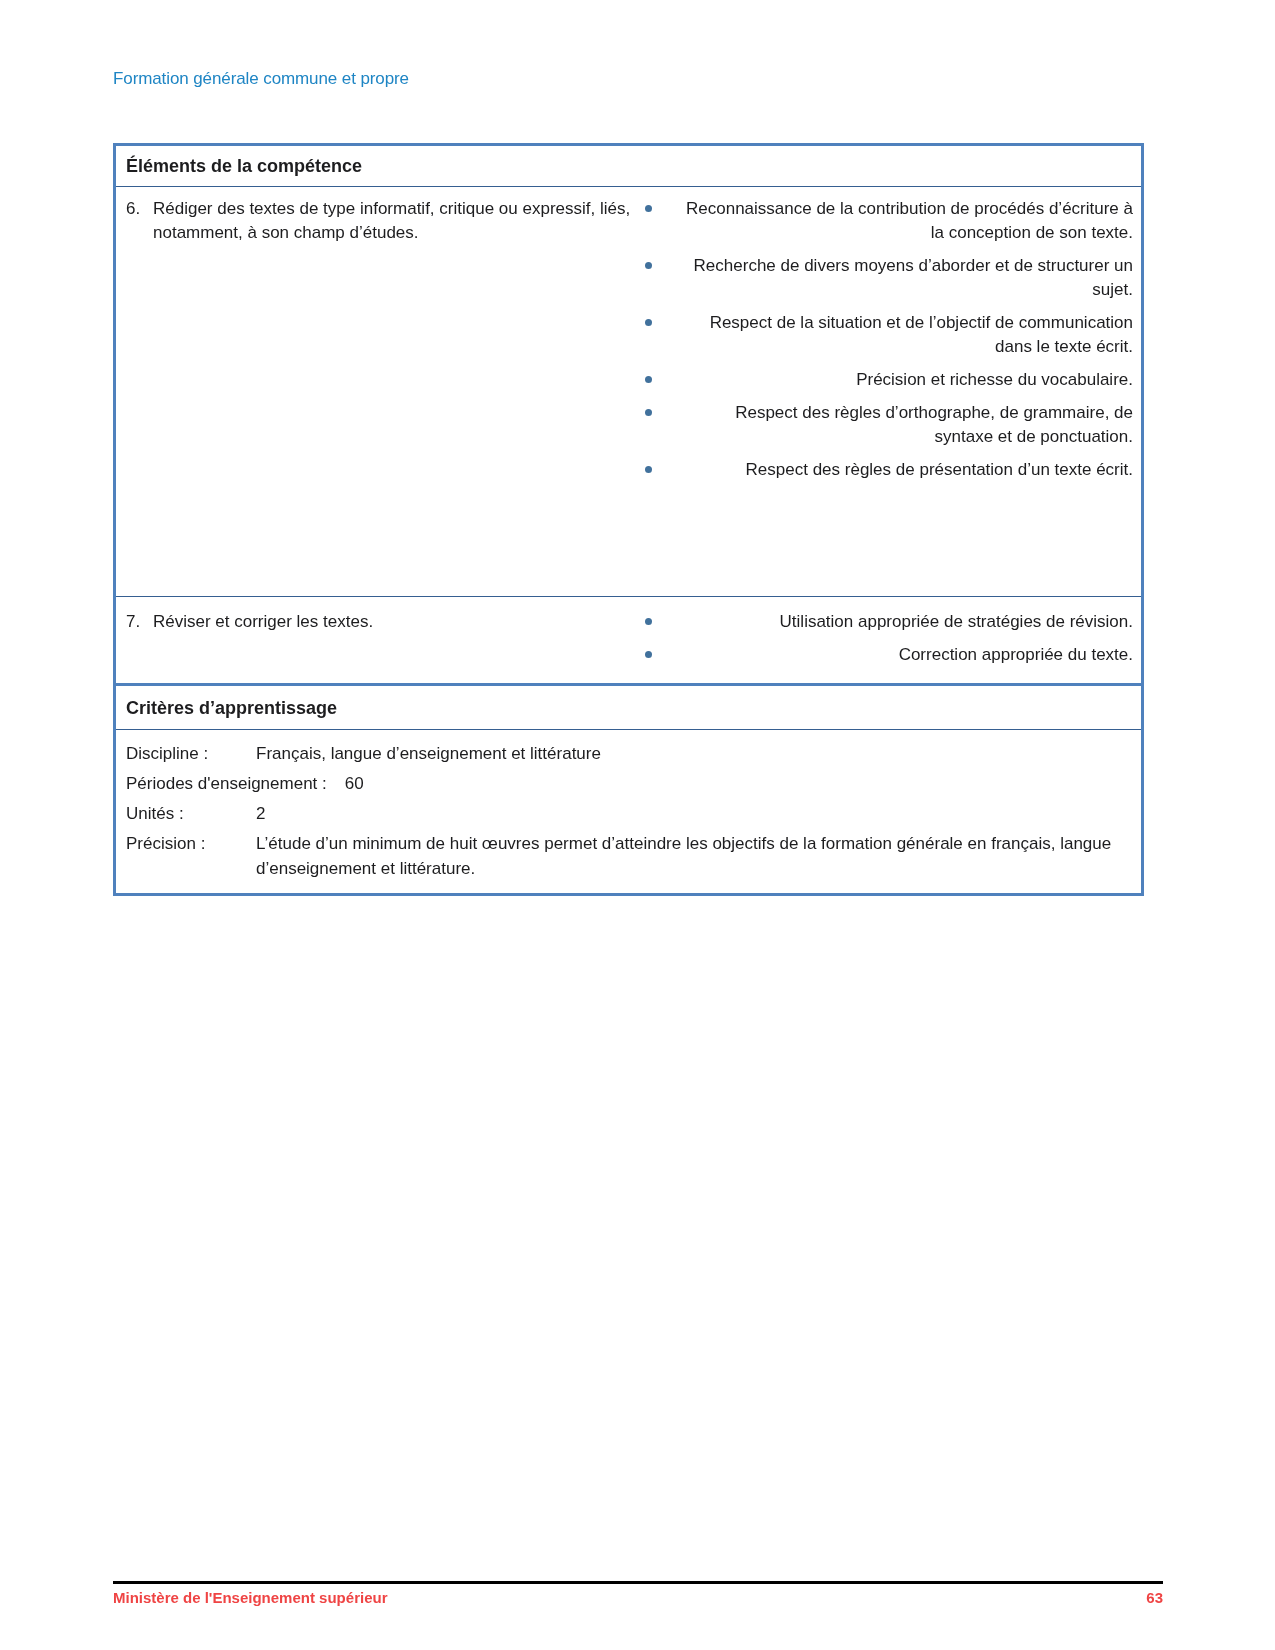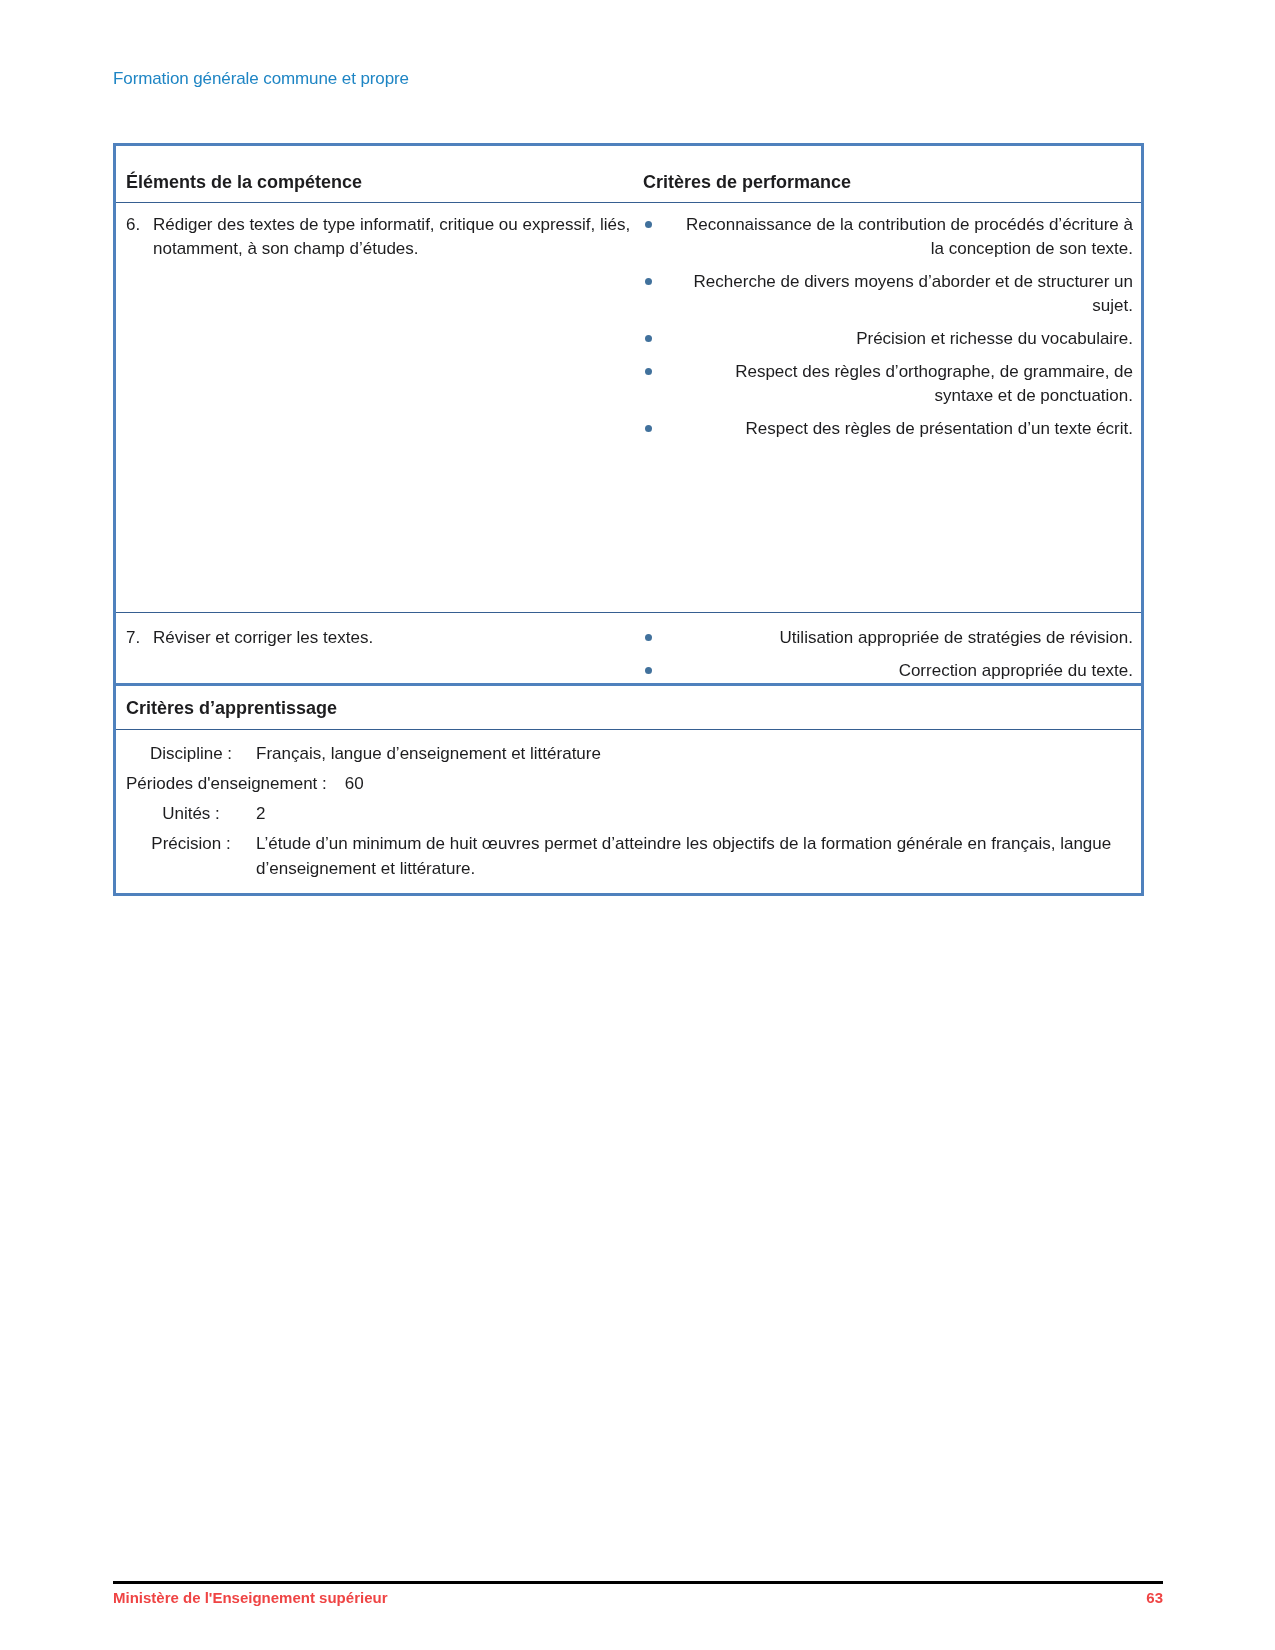--- a/index.html
+++ b/index.html
@@ -18,21 +18,21 @@
     font-size:17px;color:#1e85c4;letter-spacing:-0.1px;
   }
   
   .ctable{
     position:absolute;left:113px;top:143px;width:1031px;
     box-sizing:border-box;border:3px solid #4f81bd;background:#fff;
   }
   .ctable .thead{
     display:flex;border-bottom:1px solid #365f91;
     font-weight:bold;font-size:18px;
-    padding:26px 0 9px 0;
+    padding:10px 0 9px 0;
   }
   .col1{width:527px;box-sizing:border-box;padding-left:10px;flex:0 0 527px;}
   .col2{flex:1;box-sizing:border-box;padding-right:8px;}
   .crow{display:flex;padding:10px 0 8px 0;}
   .crow.row6{min-height:410px;box-sizing:border-box;border-bottom:1px solid #365f91;}
   .crow.row7{min-height:72px;box-sizing:border-box;padding-top:13px;}
   .element-item{display:flex;font-size:17px;line-height:24px;}
   .element-number{flex:0 0 27px;}
   .element-text{max-width:480px;}
   ul.criteria{list-style:none;margin:0;padding:0;text-align:right;}
@@ -48,21 +48,21 @@
   .atable{
     position:absolute;left:113px;top:683px;width:1031px;
     box-sizing:border-box;border:3px solid #4f81bd;background:#fff;
   }
   .atable .ahead{
     font-weight:bold;font-size:18px;
     padding:12px 10px 10px 10px;border-bottom:1px solid #365f91;
   }
   .abody{padding:6px 10px 12px 10px;}
   .field-row{display:flex;font-size:17px;line-height:25px;margin-top:5px;}
-  .field-label{flex:0 0 130px;white-space:nowrap;text-align:center;}
+  .field-label{flex:0 0 130px;white-space:nowrap;}
   .field-value{flex:1;max-width:888px;}
   .field-value.offset{margin-left:18px;flex:0 1 auto;}
   
   .footer-rule{
     position:absolute;left:113px;top:1581px;width:1050px;height:3px;background:#000;
   }
   .footer{
     position:absolute;left:113px;top:1589px;width:1050px;
     display:flex;justify-content:space-between;
     font-size:15px;font-weight:bold;color:#ef4444;
@@ -71,34 +71,34 @@
 </head>
 <body>
 
 <div class="page">
 
   <div class="running-header">Formation générale commune et propre</div>
 
   <div class="ctable">
     <div class="thead">
       <div class="col1">Éléments de la compétence</div>
-      <div class="col2">Critères de performance</div>
     </div>
 
     <div class="crow row6">
       <div class="col1">
         <div class="element-item">
           <span class="element-number">6.</span>
           <span class="element-text">Rédiger des textes de type informatif, critique ou expressif, liés, notamment, à son champ d’études.</span>
         </div>
       </div>
       <div class="col2">
         <ul class="criteria">
           <li>Reconnaissance de la contribution de procédés d’écriture à la conception de son texte.</li>
           <li>Recherche de divers moyens d’aborder et de structurer un sujet.</li>
+          <li>Respect de la situation et de l’objectif de communication dans le texte écrit.</li>
           <li>Précision et richesse du vocabulaire.</li>
           <li>Respect des règles d’orthographe, de grammaire, de syntaxe et de ponctuation.</li>
           <li>Respect des règles de présentation d’un texte écrit.</li>
         </ul>
       </div>
     </div>
 
     <div class="crow row7">
       <div class="col1">
         <div class="element-item">

